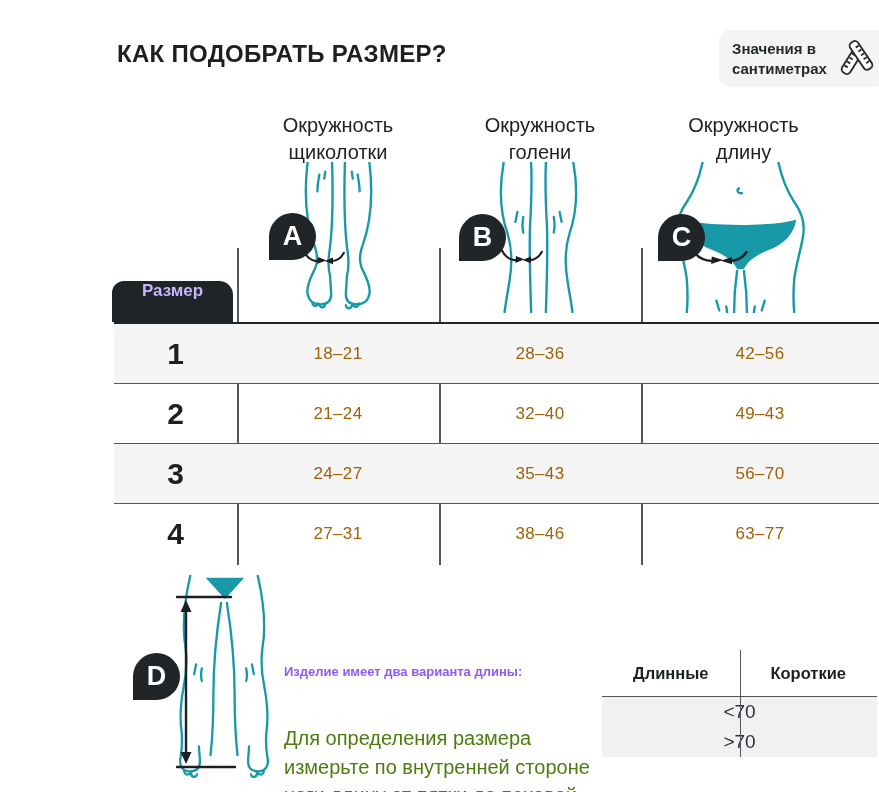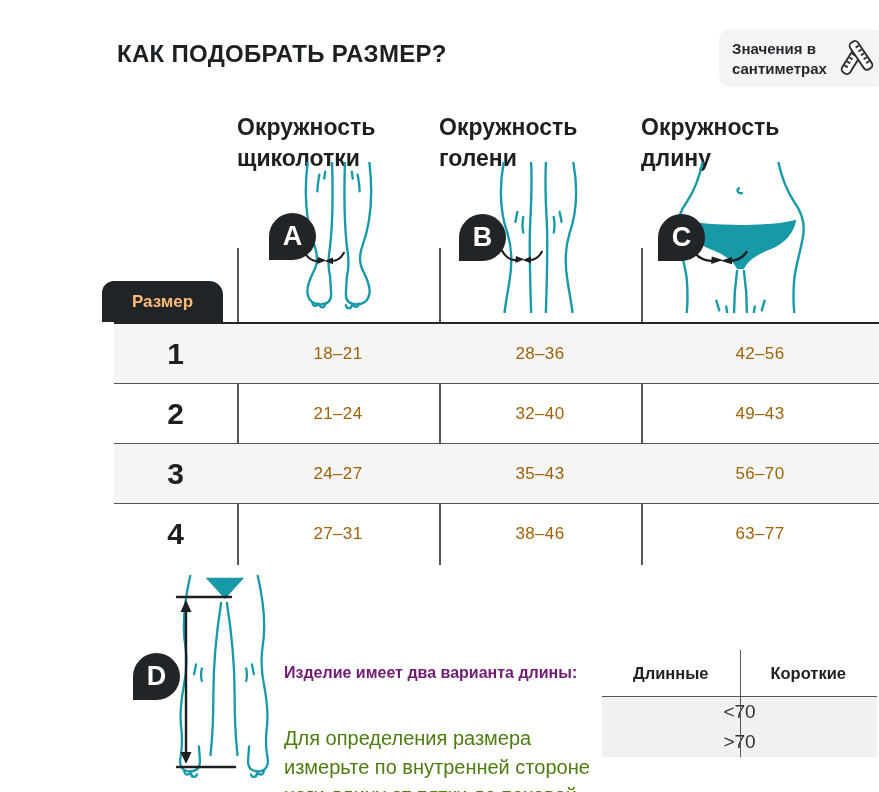--- a/index.html
+++ b/index.html
@@ -9,40 +9,40 @@
   }
   .page-title{
     position:absolute;left:98px;top:40px;font-size:24px;font-weight:800;letter-spacing:.3px;color:#1d2023;
   }
   .units-badge{
     position:absolute;left:700px;top:30px;width:166px;height:57px;background:#f4f4f6;border-radius:10px;
     display:flex;align-items:center;justify-content:space-between;padding:0 9px 0 13px;box-sizing:border-box;
   }
   .units-text{font-size:15px;font-weight:600;line-height:1.32;width:108px;color:#26292c;}
   .col-header{
-    position:absolute;top:112px;text-align:left;font-weight:700;font-size:23px;line-height:1.35;color:#1d2023;
+    position:absolute;top:112px;text-align:center;font-weight:400;font-size:20px;line-height:1.35;color:#1d2023;
   }
   .col-header span{display:block;}
   .vline{position:absolute;top:248px;height:317px;width:1.5px;background:#54575a;}
   .razmer-box{
-    position:absolute;left:83px;top:281px;width:121px;height:41px;background:#212427;border-radius:12px 14px 0 0;
-    display:flex;align-items:center;justify-content:center;color:#fdba74;font-weight:700;font-size:17px;
+    position:absolute;left:93px;top:281px;width:121px;height:41px;background:#212427;border-radius:12px 14px 0 0;
+    display:flex;align-items:flex-start;justify-content:center;color:#c4b5fd;font-weight:700;font-size:17px;
   }
   .table-rows{position:absolute;left:95px;top:322px;width:765px;border-top:2.5px solid #222527;}
   .trow{display:grid;grid-template-columns:123px 202px 202px 238px;height:60px;border-bottom:1.5px solid #54575a;box-sizing:border-box;}
   .trow:last-child{border-bottom:none;}
   .trow.alt{background:#f5f5f6;}
   .cell{display:flex;align-items:center;justify-content:center;font-size:17px;color:#a16207;letter-spacing:.3px;}
   .cell.size{font-size:30px;font-weight:800;color:#1d2023;letter-spacing:0;}
   .letter-badge{
     position:absolute;width:47px;height:47px;background:#222527;border-radius:50% 50% 50% 0;
     display:flex;align-items:center;justify-content:center;color:#fff;font-weight:800;font-size:27px;z-index:5;
   }
   .illu{position:absolute;}
-  .bottom-heading{position:absolute;left:265px;top:664px;font-size:16px;font-weight:700;color:#701a75;}
+  .bottom-heading{position:absolute;left:265px;top:664px;font-size:13px;font-weight:700;color:#8b5cf6;}
   .bottom-paragraph{position:absolute;left:265px;top:724px;width:330px;font-size:20px;line-height:1.43;color:#4d7c0f;}
   .mini-table{position:absolute;left:583px;top:650px;width:275px;}
   .mini-head{display:grid;grid-template-columns:1fr 1fr;height:46px;border-bottom:1.5px solid #54575a;}
   .mini-head div{display:flex;align-items:center;justify-content:center;font-weight:700;font-size:16.5px;color:#1d2023;}
   .mini-vals{display:grid;grid-template-columns:1fr;height:60px;background:#f1f1f3;}
   .mini-vals div{display:flex;align-items:center;justify-content:center;font-size:19px;color:#2c2f33;}
   .mini-divider{position:absolute;left:50%;top:0;height:107px;width:1.5px;background:#54575a;}
 </style>
 </head>
 <body>

